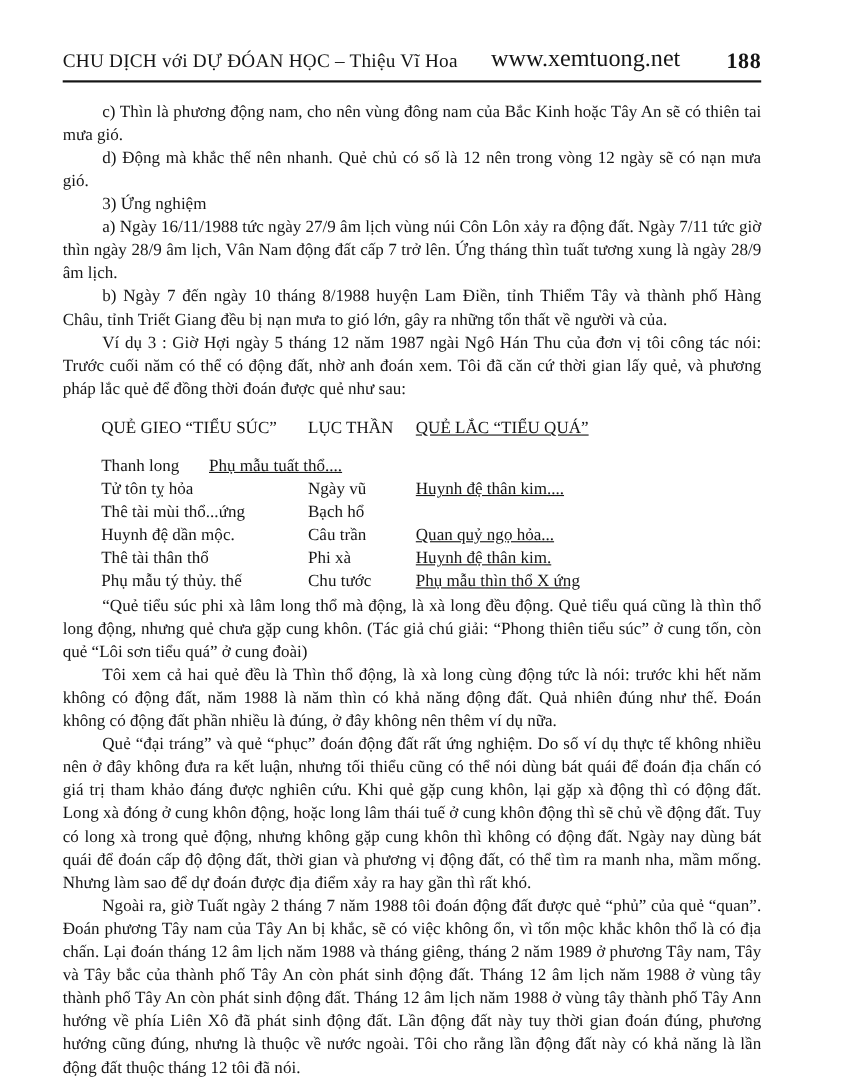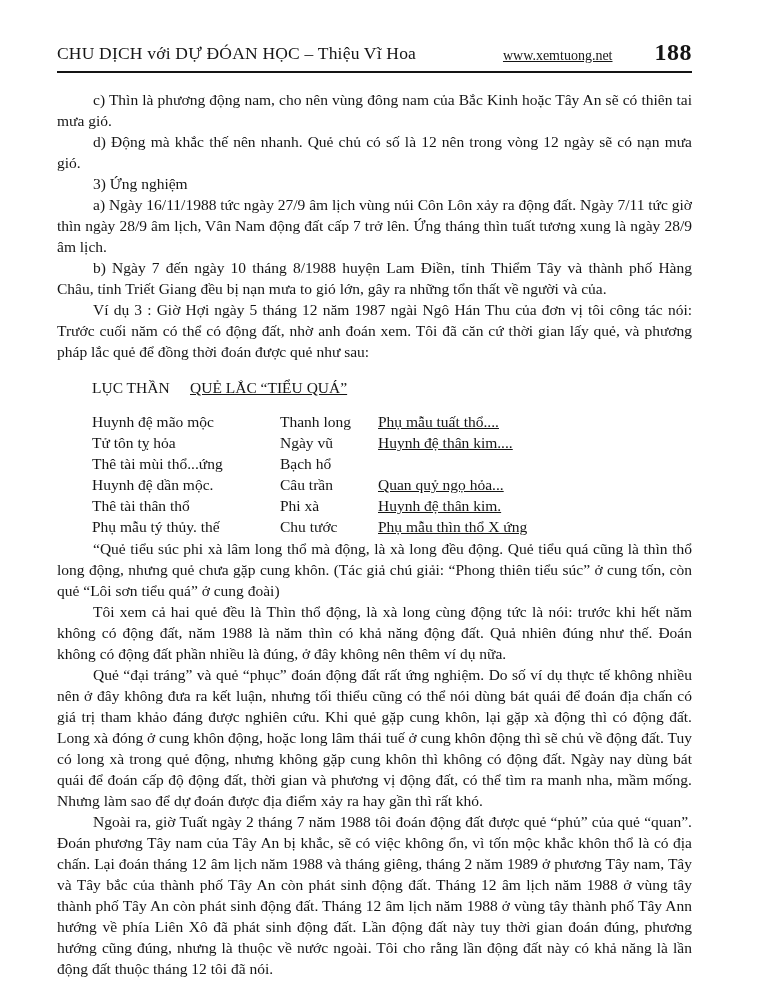--- a/index.html
+++ b/index.html
@@ -21,28 +21,27 @@
     border-bottom:2px solid #141414;
     padding-bottom:7px;
   }
   .hdr-title{
     font-size:17.5px;
     letter-spacing:0.2px;
     white-space:nowrap;
   }
   .hdr-spacer{flex:1;}
   .hdr-url{
-    font-size:14px;
-    text-decoration:underline;
+    font-size:22px;
     color:#151515;
     margin-right:42px;
     white-space:nowrap;
   }
   .hdr-page{
-    font-size:24px;
+    font-size:20px;
     font-weight:bold;
     line-height:1;
     letter-spacing:0.5px;
     text-align:right;
   }
   
   .content{
     margin-top:16px;
     font-size:15.5px;
     line-height:21px;
@@ -83,25 +82,25 @@
 
     <p class="para"><span>c) Thìn là phương động nam, cho nên vùng đông nam của Bắc Kinh hoặc Tây An sẽ có thiên tai mưa gió.</span></p>
     <p class="para"><span>d) Động mà khắc thế nên nhanh. Quẻ chủ có số là 12 nên trong vòng 12 ngày sẽ có nạn mưa gió.</span></p>
     <p class="para"><span class="ital">3) Ứng nghiệm</span></p>
     <p class="para"><span>a) Ngày 16/11/1988 tức ngày 27/9 âm lịch vùng núi Côn Lôn xảy ra động đất. Ngày 7/11 tức giờ thìn ngày 28/9 âm lịch, Vân Nam động đất cấp 7 trở lên. Ứng tháng thìn tuất tương xung là ngày 28/9 âm lịch.</span></p>
     <p class="para"><span>b) Ngày 7 đến ngày 10 tháng 8/1988 huyện Lam Điền, tỉnh Thiểm Tây và thành phố Hàng Châu, tỉnh Triết Giang đều bị nạn mưa to gió lớn, gây ra những tổn thất về người và của.</span></p>
     <p class="para"><span class="ital">Ví dụ 3</span><span> : Giờ Hợi ngày 5 tháng 12 năm 1987 ngài Ngô Hán Thu của đơn vị tôi công tác nói: Trước cuối năm có thể có động đất, nhờ anh đoán xem. Tôi đã căn cứ thời gian lấy quẻ, và phương pháp lắc quẻ để đồng thời đoán được quẻ như sau:</span></p>
 
     <div class="que-table">
       <div class="t-row t-head">
+        <div class="t-c1">QUẺ GIEO “TIỂU SÚC”</div>
         <div class="t-c2">LỤC THẦN</div>
         <div class="t-c3">QUẺ LẮC “TIỂU QUÁ”</div>
       </div>
       <div class="t-row">
-        <div class="t-c1">Huynh đệ mão mộc</div>
         <div class="t-c2">Thanh long</div>
         <div class="t-c3">Phụ mẫu tuất thổ....</div>
       </div>
       <div class="t-row">
         <div class="t-c1">Tử tôn tỵ hỏa</div>
         <div class="t-c2">Ngày vũ</div>
         <div class="t-c3">Huynh đệ thân kim....</div>
       </div>
       <div class="t-row">
         <div class="t-c1">Thê tài mùi thổ...ứng</div>

